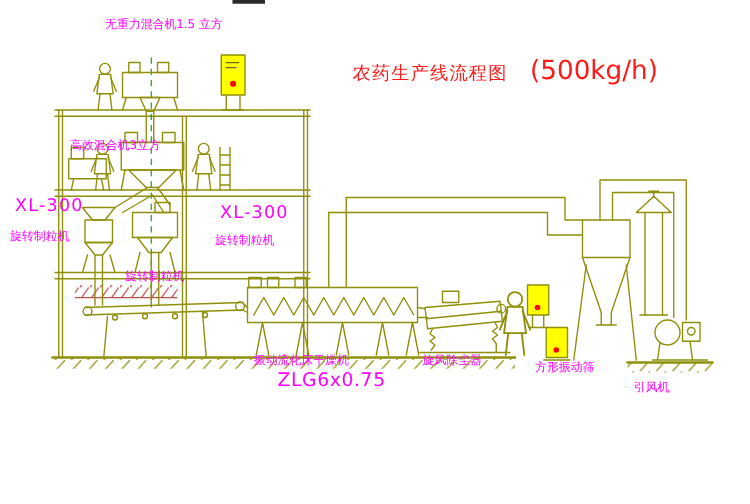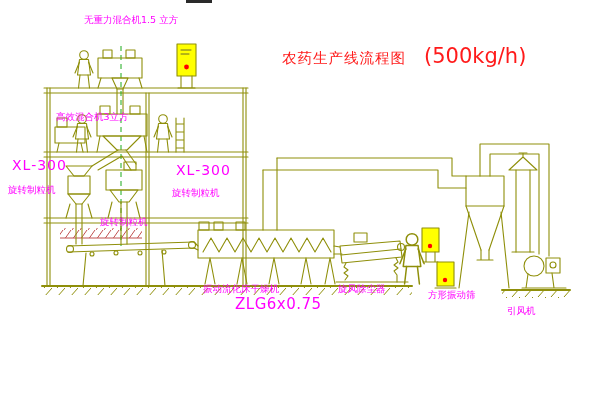--- a/index.html
+++ b/index.html
@@ -15,21 +15,21 @@
   .cab{fill:var(--cabinet);}
   .dot{fill:var(--accent-red);stroke:none;}
   .mk{stroke:#6b6b2a;stroke-width:1;}
   .redh{stroke:var(--red-hatch);stroke-width:1;}
   .dash{stroke:var(--dash-green);stroke-dasharray:5 4;stroke-width:0.9;}
   .pp{stroke:var(--line2);}
   .ph{stroke:var(--line);fill:none;stroke-width:1;}
   .phr{stroke:var(--red-hatch);fill:none;stroke-width:1;}
   .lbl{position:absolute;color:var(--label);font-size:9.5px;line-height:1.1;white-space:nowrap;}
   .lbl-lg{font-size:14px;letter-spacing:1px;}
-  .lbl-md{font-size:15px;letter-spacing:0.5px;margin-left:13px;}
+  .lbl-md{font-size:15px;letter-spacing:0.5px;}
   .title{position:absolute;color:var(--title);white-space:nowrap;display:flex;align-items:baseline;gap:18px;}
   .t1{font-size:14.5px;letter-spacing:1px;}
   .t2{font-size:21px;}
 </style>
 </head>
 <body>
 
 <div id="stage">
 
   <svg width="600" height="403" viewBox="0 0 600 403">

